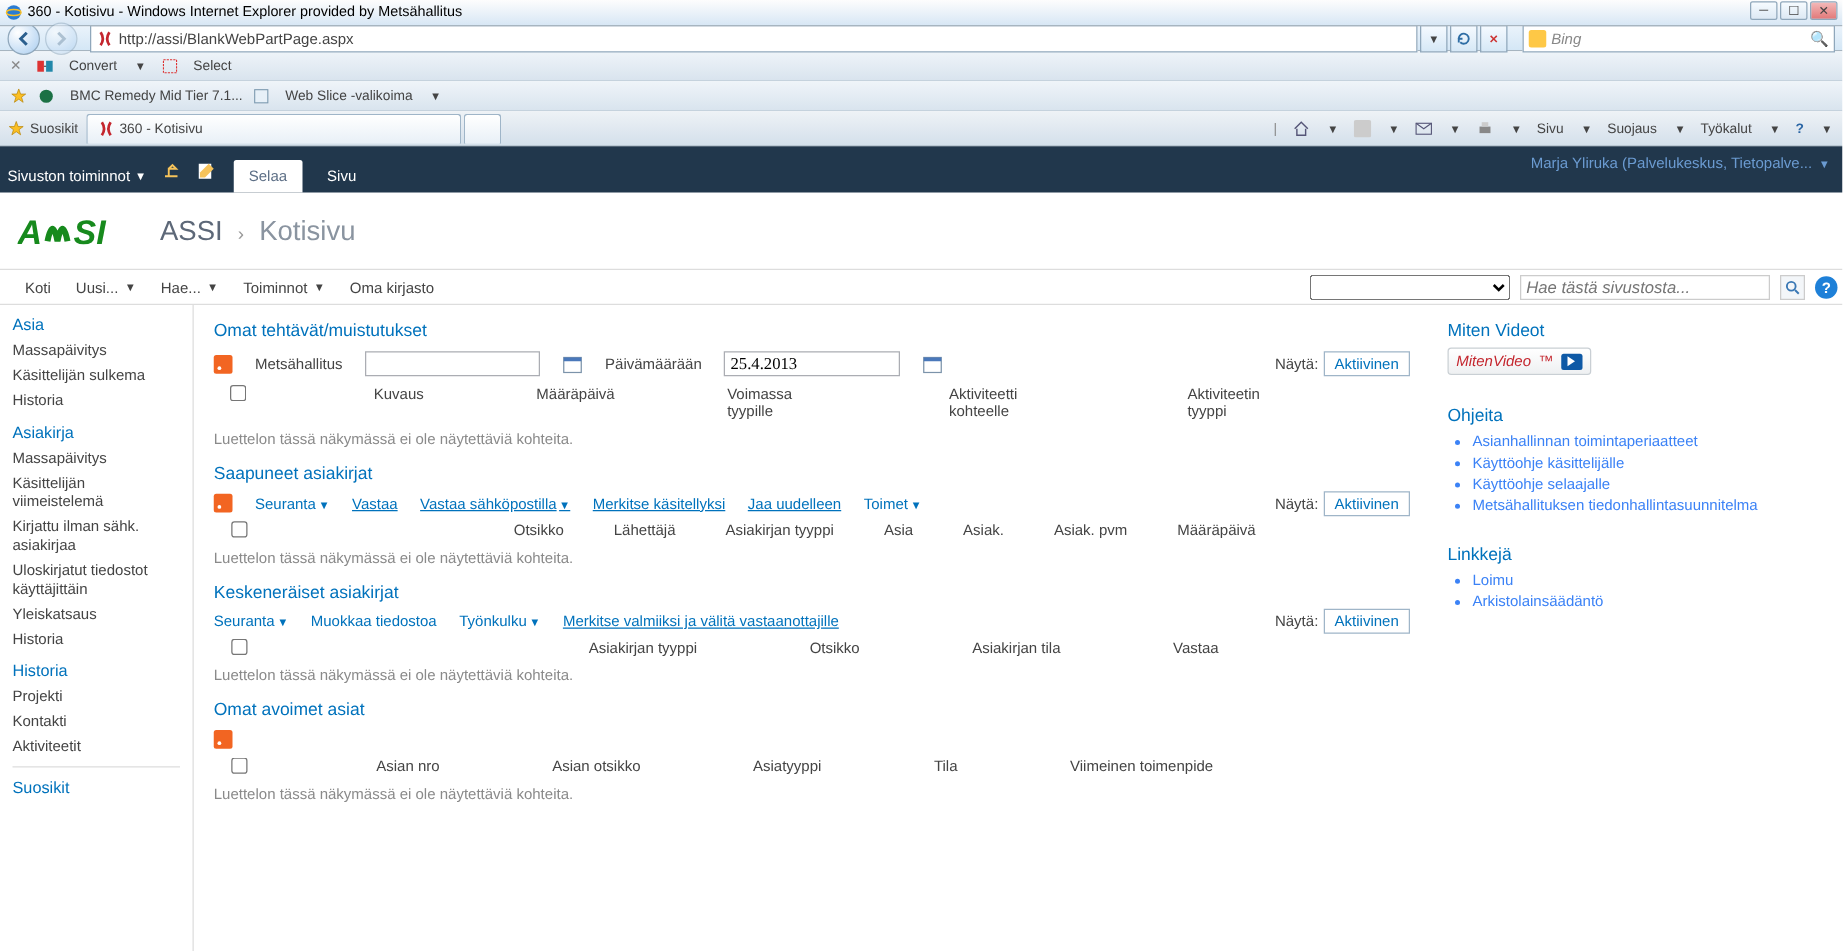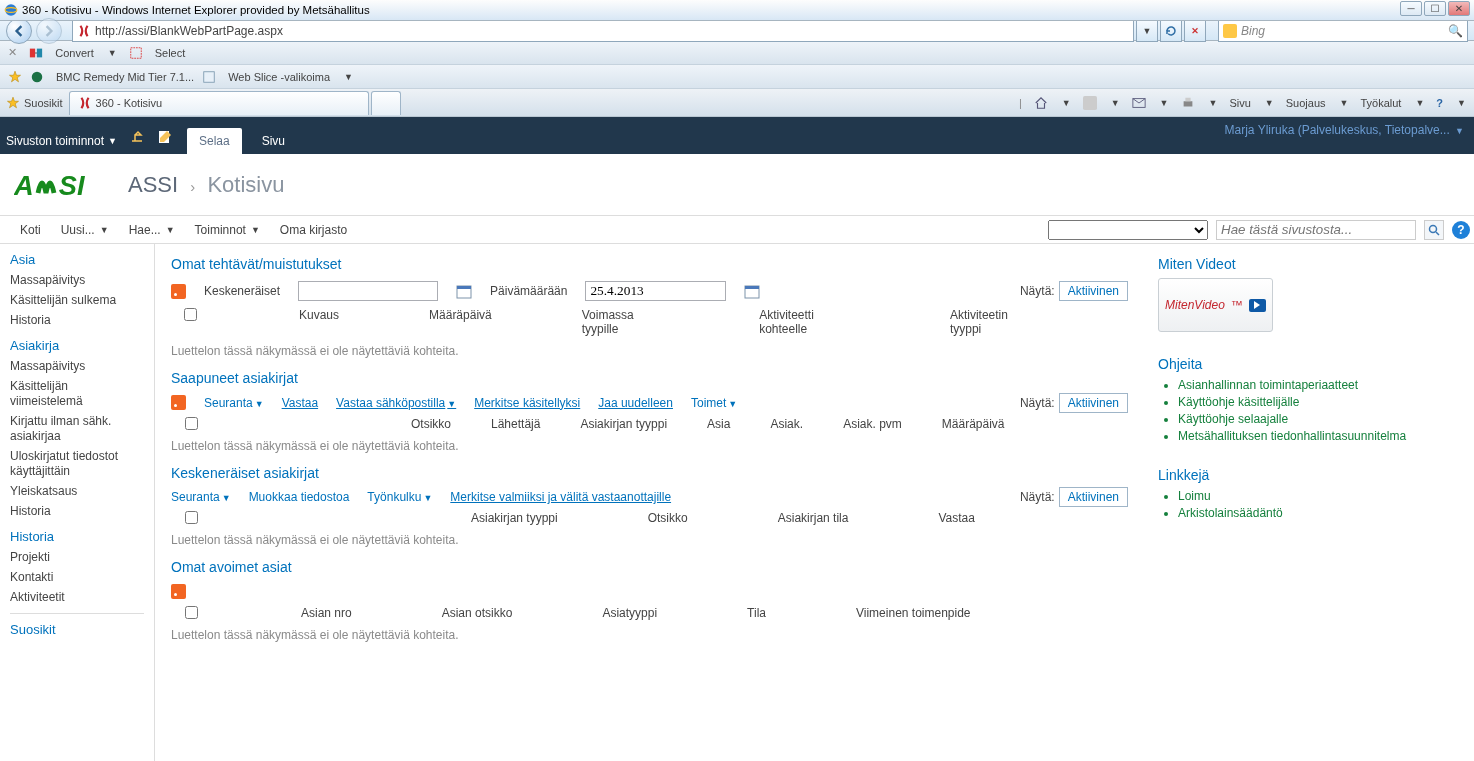--- a/index.html
+++ b/index.html
@@ -63,25 +63,25 @@
 .nayta-wrap{position:absolute;right:0;display:flex;align-items:center;gap:4px}
 .nayta-val{border:1px solid #9fb5c8;padding:2px 8px;color:#0072bc}
 .cols{display:flex;padding:4px 0;font-size:12px;color:#444;gap:0}
 .cols .col-chk{width:40px;display:flex;justify-content:center}
 .cols span{margin-right:28px}
 .empty{color:#8a8a8a;font-size:12px;margin:4px 0 12px}
 .tb-link{color:#0072bc}
 .tb-link.u{text-decoration:underline}
 .right{width:330px;padding:8px 14px;font-size:12px}
 .right .rh{color:#0072bc;font-size:14px;margin:4px 0 6px}
-.mitenbtn{display:inline-flex;align-items:center;border:1px solid #c9cfd4;border-radius:3px;padding:19px 6px;background:linear-gradient(#fff,#eef0f2);color:#c4262e;font-style:italic;font-size:12px;gap:6px}
+.mitenbtn{display:inline-flex;align-items:center;border:1px solid #c9cfd4;border-radius:3px;padding:3px 6px;background:linear-gradient(#fff,#eef0f2);color:#c4262e;font-style:italic;font-size:12px;gap:6px}
 .mitenbtn .play{width:17px;height:13px;background:#0e59a6;border-radius:2px;display:flex;align-items:center;justify-content:center}
 .mitenbtn .play::after{content:"";border-left:6px solid #fff;border-top:4px solid transparent;border-bottom:4px solid transparent}
 .right ul{margin-left:20px}
-.right ul li{color:#15803d;margin:3px 0}
+.right ul li{color:#3b82f6;margin:3px 0}
 .dd{font-size:9px;margin-left:2px}
 input[type=checkbox]{width:13px;height:13px}
 .cols-kes span{margin-right:90px}
 .cols-saap span{margin-right:40px}
 .cols-omat span{margin-right:90px}
 .cols-avoin span{margin-right:90px}
 </style>
 </head>
 <body>
 
@@ -313,21 +313,21 @@
 
     <hr>
     <span class="lh" style="margin-top:0">Suosikit</span>
   </div>
 
   <div class="main">
 
     <div class="section-title">Omat tehtävät/muistutukset</div>
     <div class="section-toolbar">
       <span class="rss"></span>
-      <span>Keskeneräiset</span>
+      <span>Metsähallitus</span>
       <input class="datebox" style="width: 140px;">
       <svg class="cal-icon" viewBox="0 0 16 16">
           <rect x="1" y="3" width="14" height="12" fill="#fff" stroke="#7c93aa"></rect>
           <rect x="1" y="3" width="14" height="3" fill="#4a78ba"></rect>
         </svg>
       <span>Päivämäärään</span>
       <input class="datebox" style="width: 141px; font-family: Liberation Serif, serif;" value="25.4.2013">
       <svg class="cal-icon" viewBox="0 0 16 16">
           <rect x="1" y="3" width="14" height="12" fill="#fff" stroke="#7c93aa"></rect>
           <rect x="1" y="3" width="14" height="3" fill="#4a78ba"></rect>

